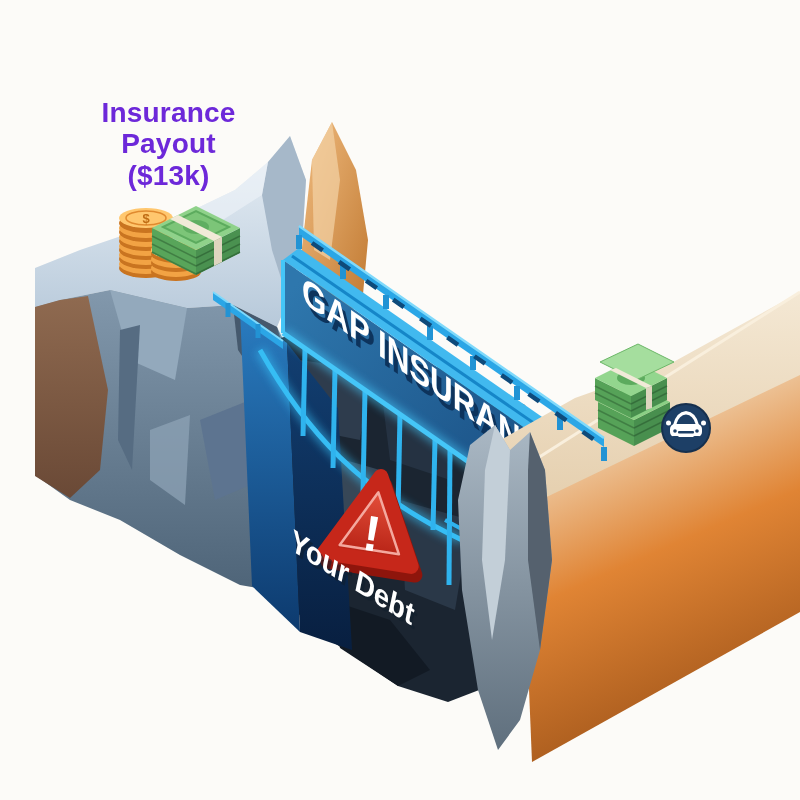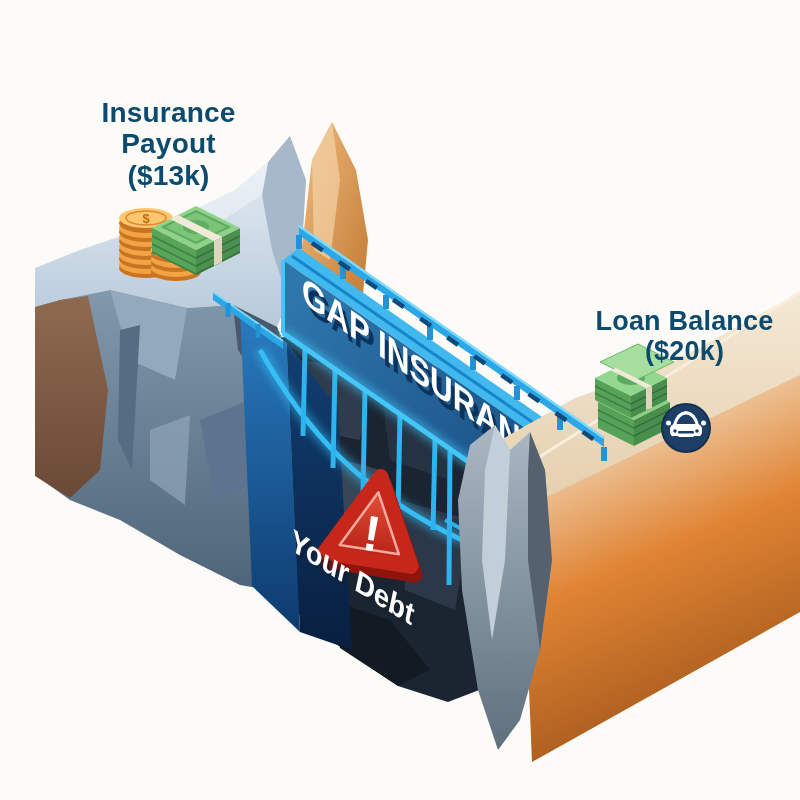--- a/index.html
+++ b/index.html
@@ -1,19 +1,19 @@
 <!DOCTYPE html>
 <html><head>
 <meta charset="utf-8">
 <style>
   html,body{margin:0;padding:0;background:#ffffff;}
   #stage{position:relative;width:800px;height:800px;overflow:hidden;
          background:#fcfbf8;font-family:"Liberation Sans",sans-serif;}
   #scene-svg{position:absolute;left:0;top:0;}
-  .label{position:absolute;font-weight:700;color:#0c4a6e;text-align:center;
+  .label{position:absolute;font-weight:700;color:#6d28d9;text-align:center;
          line-height:1.12;letter-spacing:.2px;}
   #label-left{left:76px;top:97px;width:185px;font-size:28px;}
   #label-right{left:577px;top:306px;width:215px;font-size:27px;}
   .svg-text{font-family:"Liberation Sans",sans-serif;font-weight:700;}
 </style>
 </head>
 <body>
 
 <div id="stage">
 
@@ -249,18 +249,14 @@
     <circle cx="697" cy="431" r="1.8" fill="#1d3f66"></circle>
     <rect x="672" y="436" width="7" height="4" rx="1.5" fill="#1d3f66"></rect>
     <rect x="693" y="436" width="7" height="4" rx="1.5" fill="#1d3f66"></rect>
   </g>
 </svg>
 
 <div class="label" id="label-left">
   <div>Insurance Payout</div>
   <div>($13k)</div>
 </div>
-<div class="label" id="label-right">
-  <div>Loan Balance</div>
-  <div>($20k)</div>
+
 </div>
 
-</div>
-
 </body></html>

